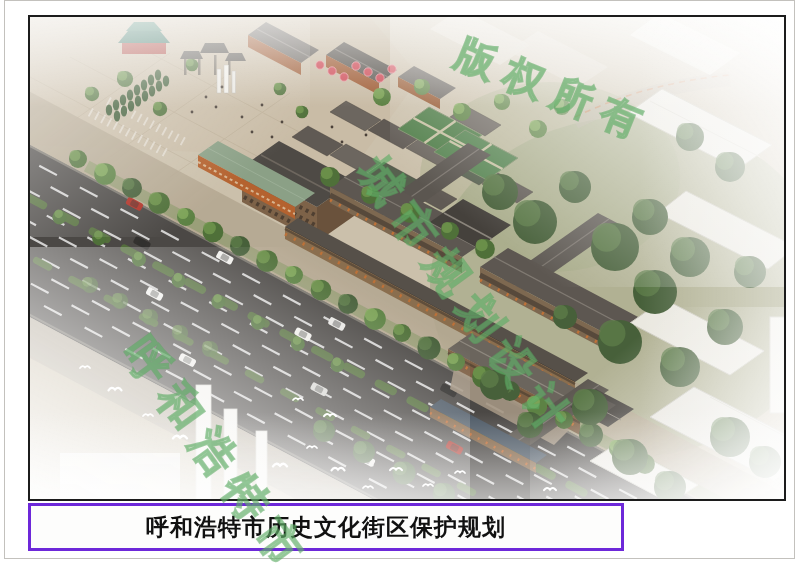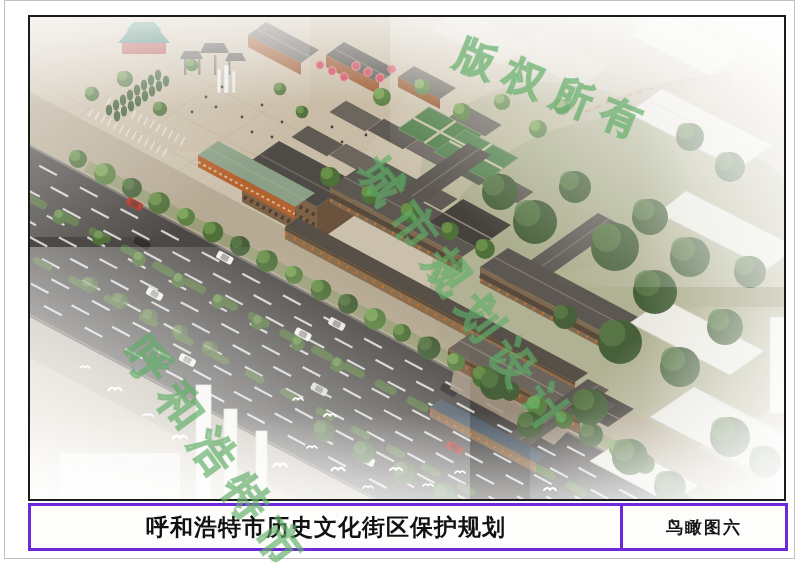--- a/index.html
+++ b/index.html
@@ -468,23 +468,20 @@
         <rect x="0" y="230" width="440" height="252" fill="url(#gBL)"></rect>
         <rect x="0" y="395" width="754" height="87" fill="url(#gBot)"></rect>
         <rect x="500" y="290" width="254" height="192" fill="url(#gBR)"></rect>
       </g>
     </svg>
   </div>
 
   <div class="caption-box title">
     <span class="caption-title-text">呼和浩特市历史文化街区保护规划</span>
   </div>
-  <div class="caption-box label">
-    <span class="caption-label-text">鸟瞰图六</span>
-  </div>
 
   <div class="wm-layer">
     <div class="wm wm1">呼和浩特市</div>
     <div class="wm wm2">城市规划设计</div>
     <div class="wm wm3">版权所有</div>
   </div>
 
   <div class="sheet-border"></div>
 </div>
 

